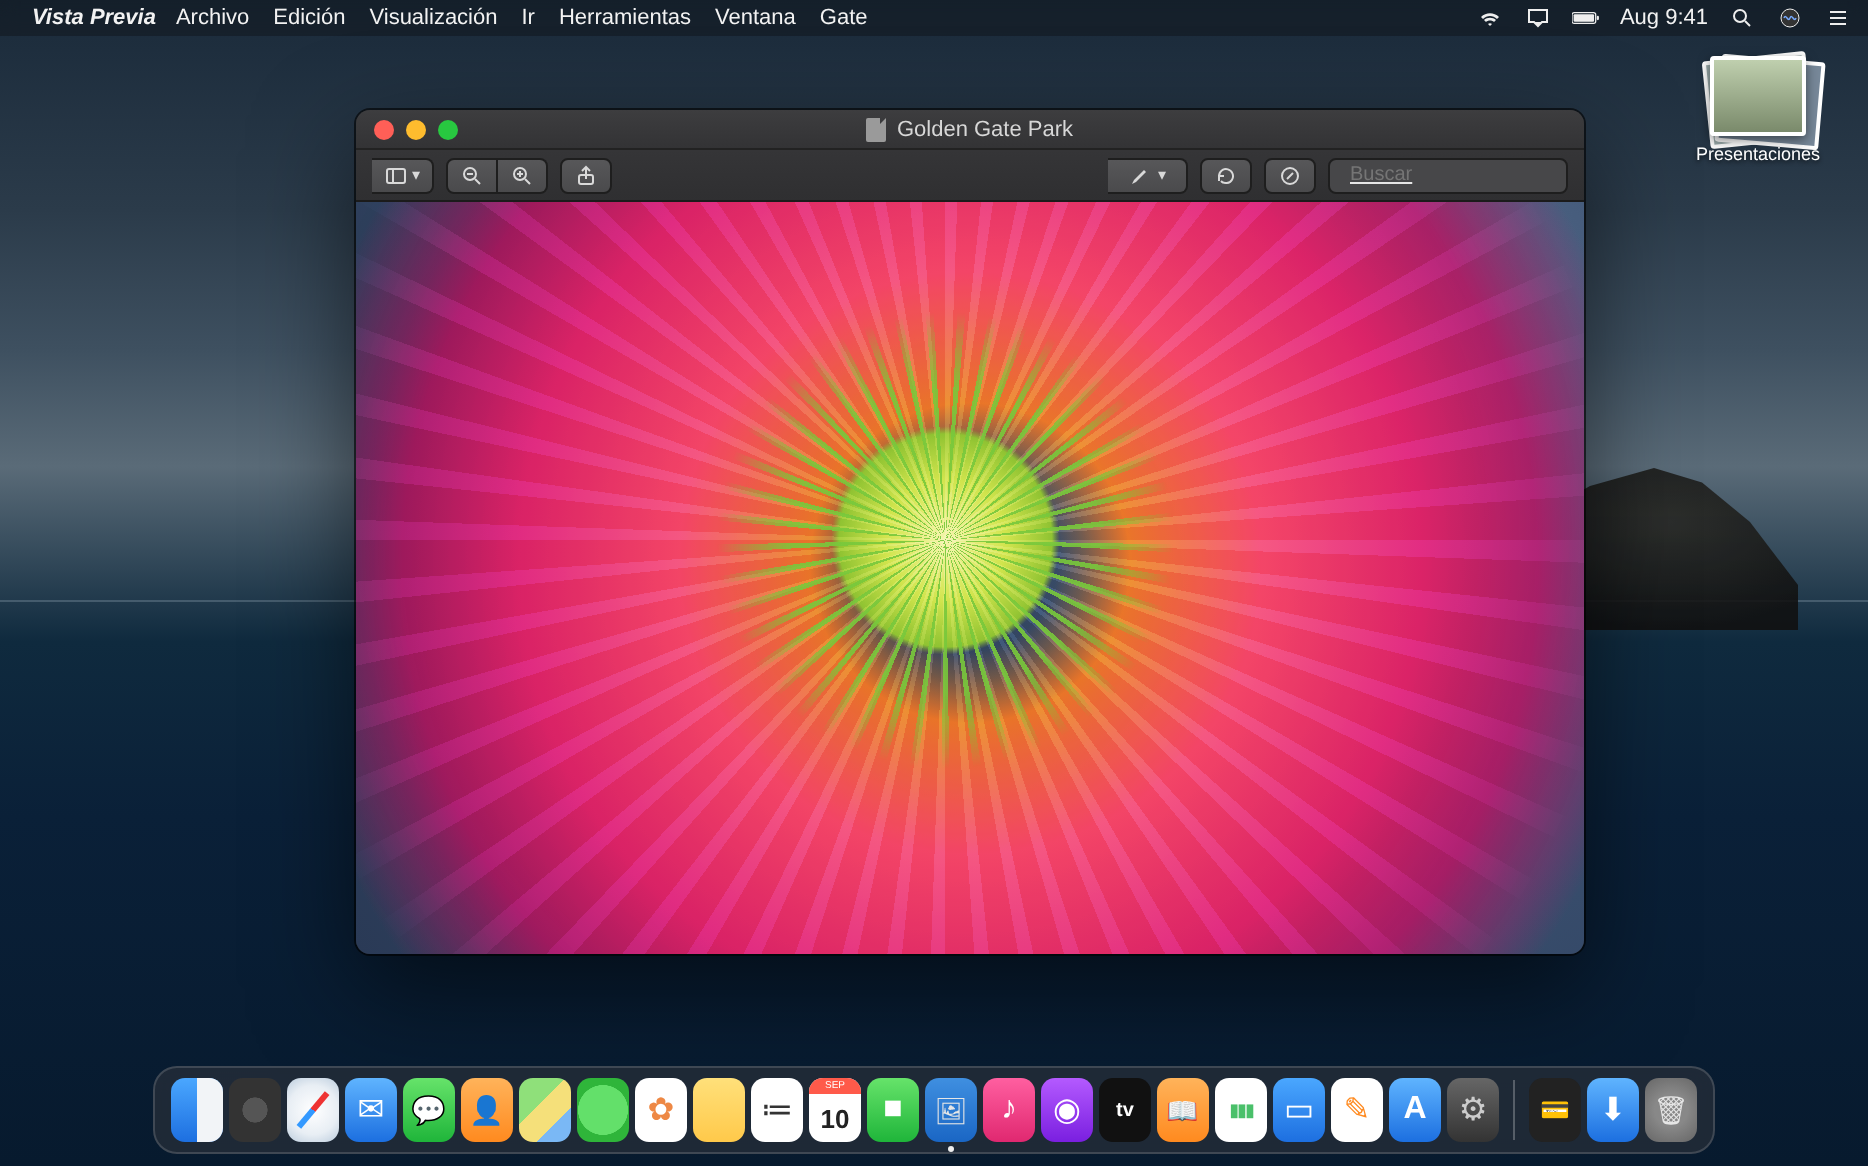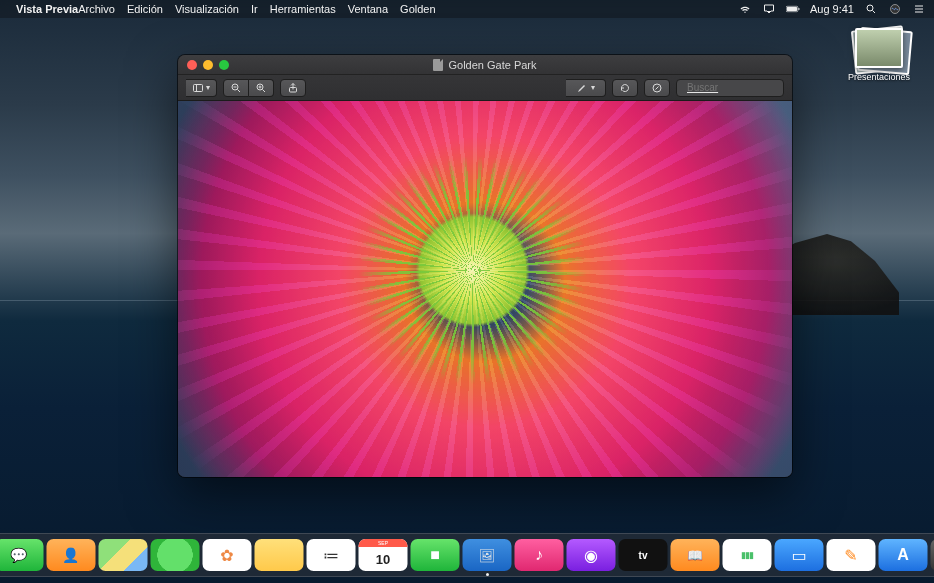--- a/index.html
+++ b/index.html
@@ -23,21 +23,21 @@
 
   
   .menubar {
     position:absolute; top:0; left:0; right:0; height:18px;
     background: rgba(10,10,10,.32);
     display:flex; align-items:center; padding:0 8px;
     font-size:11px; color:#f2f2f2;
     backdrop-filter: blur(4px);
   }
   .menubar .apple { font-size:12px; margin-right:8px; }
-  .menubar .app { font-weight:700; margin-right:0; }
+  .menubar .app { font-weight:700; margin-right:10px;font-style:italic; }
   .menubar .mi { margin-right:12px; cursor:default; }
   .menubar .spacer { flex:1; }
   .menubar .ri { margin-left:10px; display:inline-flex; align-items:center; }
   .menubar svg { width:14px; height:12px; fill:#eee; }
 
   
   .desktop-icons { position:absolute; right:10px; top:28px; width:90px; }
   .dicon { text-align:center; margin-bottom:14px; font-size:9px; color:#fff; text-shadow:0 1px 2px rgba(0,0,0,.7); }
   .dicon .thumb {
     width:48px; height:40px; margin:0 auto 4px; border:2px solid #fff; border-radius:2px;
@@ -84,21 +84,21 @@
     display:inline-flex; align-items:center; justify-content:center;
     color:#d9d9d9;
   }
   .tbtn svg{width:12px;height:12px;fill:#d9d9d9;}
   .seg { display:flex; }
   .seg .tbtn{border-radius:0;}
   .seg .tbtn:first-child{border-radius:4px 0 0 4px;}
   .seg .tbtn:last-child{border-radius:0 4px 4px 0; border-left:none;}
   .toolbar .spacer{flex:1;}
   .searchwrap{
-    height:18px; width:108px; background:#474749; border:1px solid #1e1e1e; border-radius:4px;
+    height:18px; width:120px; background:#474749; border:1px solid #1e1e1e; border-radius:4px;
     display:flex; align-items:center; padding:0 6px; gap:4px;text-decoration:underline;
   }
   .searchwrap input{
     flex:1; background:transparent; border:none; outline:none; color:#ddd; font-size:10px;
   }
   .searchwrap svg{width:10px;height:10px;fill:#aaa;}
 
   .content {
     position:absolute; top:46px; left:0; right:0; bottom:0;
     background:#1e1e20;
@@ -131,21 +131,21 @@
   .dock {
     position:absolute; left:50%; transform:translateX(-50%);
     bottom:6px; height:44px; padding:4px 8px;
     background: rgba(60,60,64,.45);
     border:1px solid rgba(255,255,255,.15);
     border-radius:12px;
     display:flex; align-items:center; gap:3px;
     backdrop-filter: blur(6px);
   }
   .dockicon {
-    width:49px; height:32px; border-radius:7px; position:relative;
+    width:26px; height:32px; border-radius:7px; position:relative;
     display:flex; align-items:center; justify-content:center;
     font-size:16px;
   }
   .dock .sep { width:1px; height:30px; background:rgba(255,255,255,.25); margin:0 4px; }
   .di-finder{background:linear-gradient(#4aa7ff,#1d6fe0);}
   .di-finder::before{content:"";position:absolute;right:0;top:0;bottom:0;width:50%;background:#f2f4f7;border-radius:0 7px 7px 0;}
   .di-launchpad{background:radial-gradient(circle,#555 30%,#333 31%);}
   .di-safari{background:radial-gradient(circle,#fff 0%,#e8eef4 60%,#bcd 100%);}
   .di-safari::after{content:"";position:absolute;width:3px;height:22px;background:linear-gradient(#e33 50%,#39f 50%);left:50%;top:5px;transform:translateX(-50%) rotate(40deg);}
   .di-mail{background:linear-gradient(#5fb4ff,#1c6fe0);} .di-mail::after{content:"✉";color:#fff;}
@@ -183,21 +183,21 @@
 
 <div class="menubar">
   <span class="apple"></span>
   <span class="app">Vista Previa</span>
   <span class="mi">Archivo</span>
   <span class="mi">Edición</span>
   <span class="mi">Visualización</span>
   <span class="mi">Ir</span>
   <span class="mi">Herramientas</span>
   <span class="mi">Ventana</span>
-  <span class="mi">Golden</span>
+  <span class="mi">Gate</span>
   <span class="spacer"></span>
   <span class="ri">
       <svg viewBox="0 0 24 24">
         <path d="M12 20l-2-2c1-1 3-1 4 0zM5 13l-2-2c5-5 13-5 18 0l-2 2c-4-4-10-4-14 0zm3 3l-2-2c3-3 9-3 12 0l-2 2c-2-2-6-2-8 0z"></path>
       </svg>
     </span>
   <span class="ri">
       <svg viewBox="0 0 24 24">
         <path d="M3 4h18v12h-5l-4 4-4-4H3z" fill="none" stroke="#eee" stroke-width="2"></path>
         <path d="M12 20l-4-4h8z"></path>

